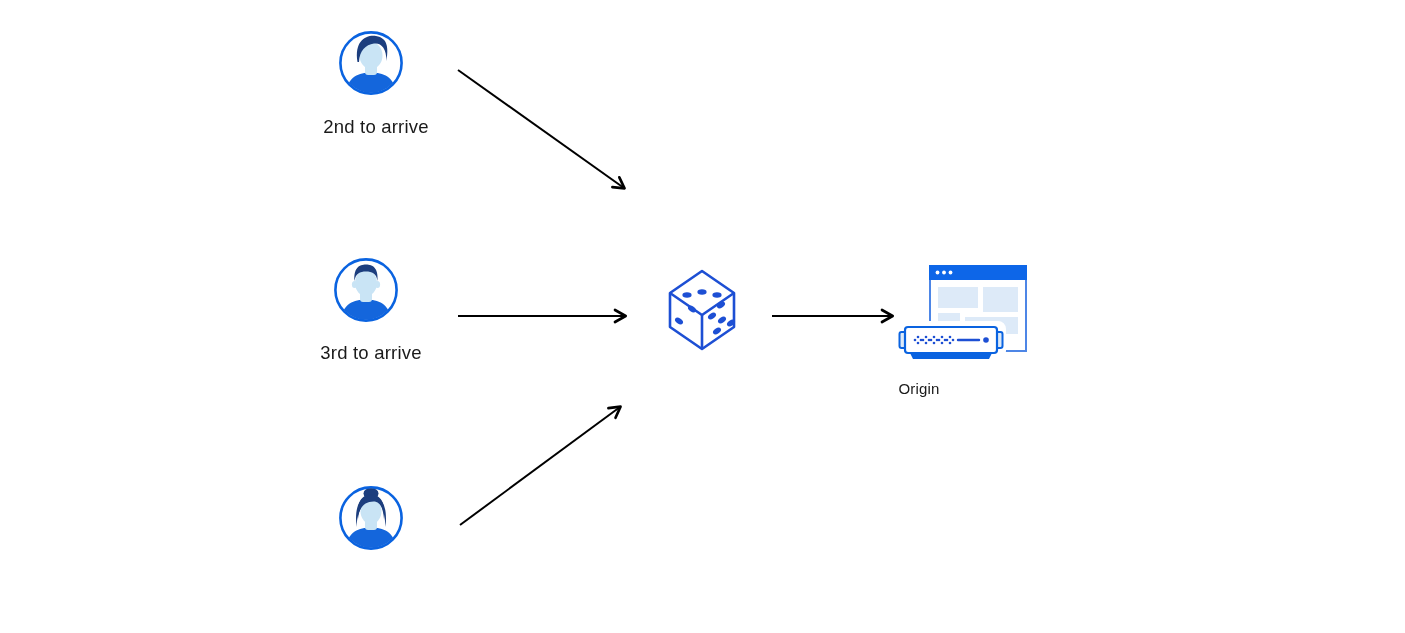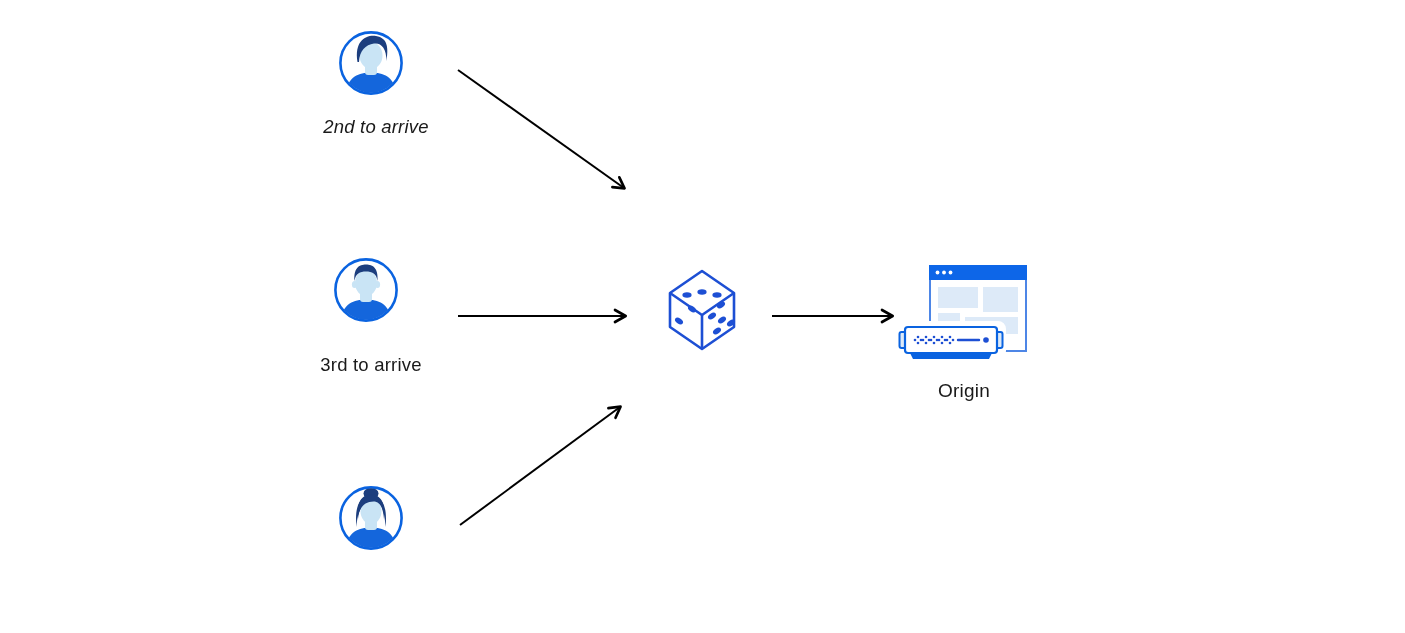--- a/index.html
+++ b/index.html
@@ -52,42 +52,42 @@
       <circle cx="33" cy="33" r="30.6" fill="#ffffff" stroke="#0a63e0" stroke-width="2.6"></circle>
       <g clip-path="url(#c1)">
         <path d="M7,66 C9,47 20,42.5 33,42.5 C46,42.5 57,47 59,66 Z" fill="#1466dc"></path>
         <rect x="27" y="30" width="12" height="15" rx="3" fill="#c9e4f5"></rect>
         <ellipse cx="33" cy="25.5" rx="11.5" ry="13.5" fill="#c9e4f5"></ellipse>
         <path d="M19.5,32 C16,11 28,4.5 38,6 C50,8 50.5,18 48.5,31
                  C48.5,18 43,12.5 36,13.5 C27.5,14.5 21.5,21 21,32 Z" fill="#1c3e7e"></path>
       </g>
     </svg>
   </div>
-  <div class="node-label" style="left:286px;top:116px;font-style:italic;">2nd to arrive</div>
+  <div class="node-label" style="left:286px;top:116px;">2nd to arrive</div>
 
   <div class="node" style="left:333px;top:257px;">
     <svg width="66" height="66" viewBox="0 0 66 66">
       <defs>
           <clipPath id="c2">
             <circle cx="33" cy="33" r="29.7"></circle>
           </clipPath>
         </defs>
       <circle cx="33" cy="33" r="30.6" fill="#ffffff" stroke="#0a63e0" stroke-width="2.6"></circle>
       <g clip-path="url(#c2)">
         <path d="M7,66 C9,47 20,42.5 33,42.5 C46,42.5 57,47 59,66 Z" fill="#1466dc"></path>
         <rect x="27" y="30" width="12" height="15" rx="3" fill="#c9e4f5"></rect>
         <ellipse cx="21.5" cy="27.5" rx="2.6" ry="3.6" fill="#c9e4f5"></ellipse>
         <ellipse cx="44.5" cy="27.5" rx="2.6" ry="3.6" fill="#c9e4f5"></ellipse>
         <ellipse cx="33" cy="26" rx="11" ry="13" fill="#c9e4f5"></ellipse>
         <path d="M21.5,24 C20.5,11 26,7.5 33,7.5 C40,7.5 45.5,11 44.5,24
                  C43.5,16.5 39,14.5 33,14.5 C27,14.5 22.5,16.5 21.5,24 Z" fill="#1c3e7e"></path>
       </g>
     </svg>
   </div>
-  <div class="node-label" style="left:281px;top:354px;">3rd to arrive</div>
+  <div class="node-label" style="left:281px;top:342px;">3rd to arrive</div>
 
   <div class="node" style="left:338px;top:485px;">
     <svg width="66" height="66" viewBox="0 0 66 66">
       <defs>
           <clipPath id="c3">
             <circle cx="33" cy="33" r="29.7"></circle>
           </clipPath>
         </defs>
       <circle cx="33" cy="33" r="30.6" fill="#ffffff" stroke="#0a63e0" stroke-width="2.6"></circle>
       <g clip-path="url(#c3)">
@@ -180,15 +180,15 @@
               <circle cx="-3" cy="0" r="1.3"></circle>
               <circle cx="3" cy="0" r="1.3"></circle>
               <circle cx="0" cy="3" r="1.3"></circle>
             </g>
         </g>
         <line x1="60" y1="80" x2="81" y2="80" stroke="#1d4fd4" stroke-width="2.4" stroke-linecap="round"></line>
         <circle cx="88" cy="80" r="2.8" fill="#1d4fd4"></circle>
       </g>
     </svg>
   </div>
-  <div class="node-label" style="left:874px;top:380px;font-size:19px;">Origin</div>
+  <div class="node-label" style="left:829px;top:380px;font-size:15px;">Origin</div>
 
 </div>
 
 </body></html>

